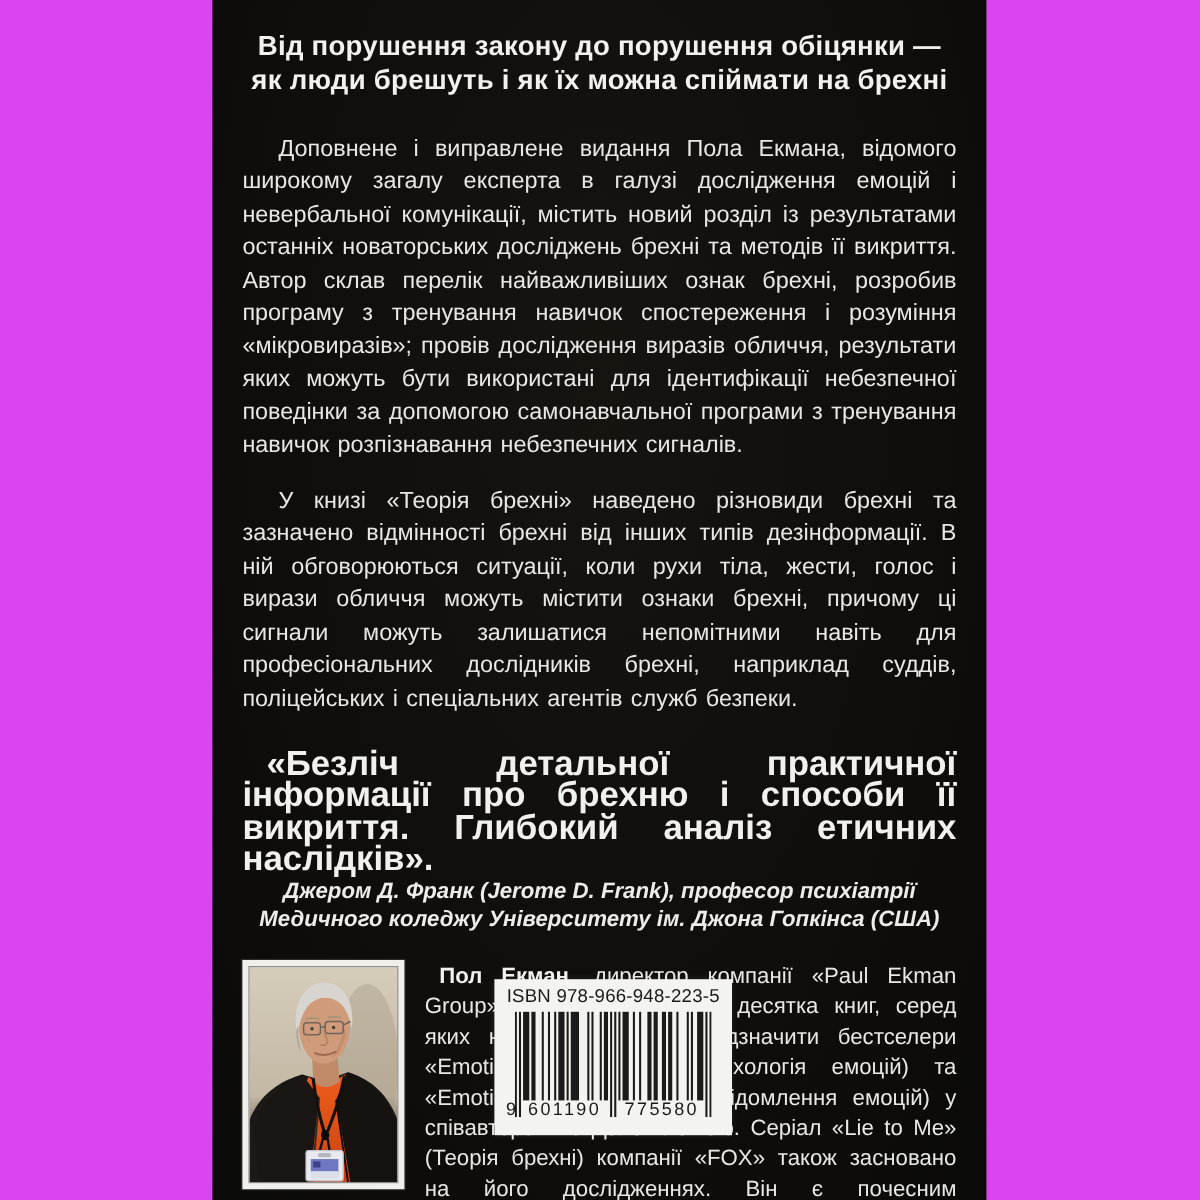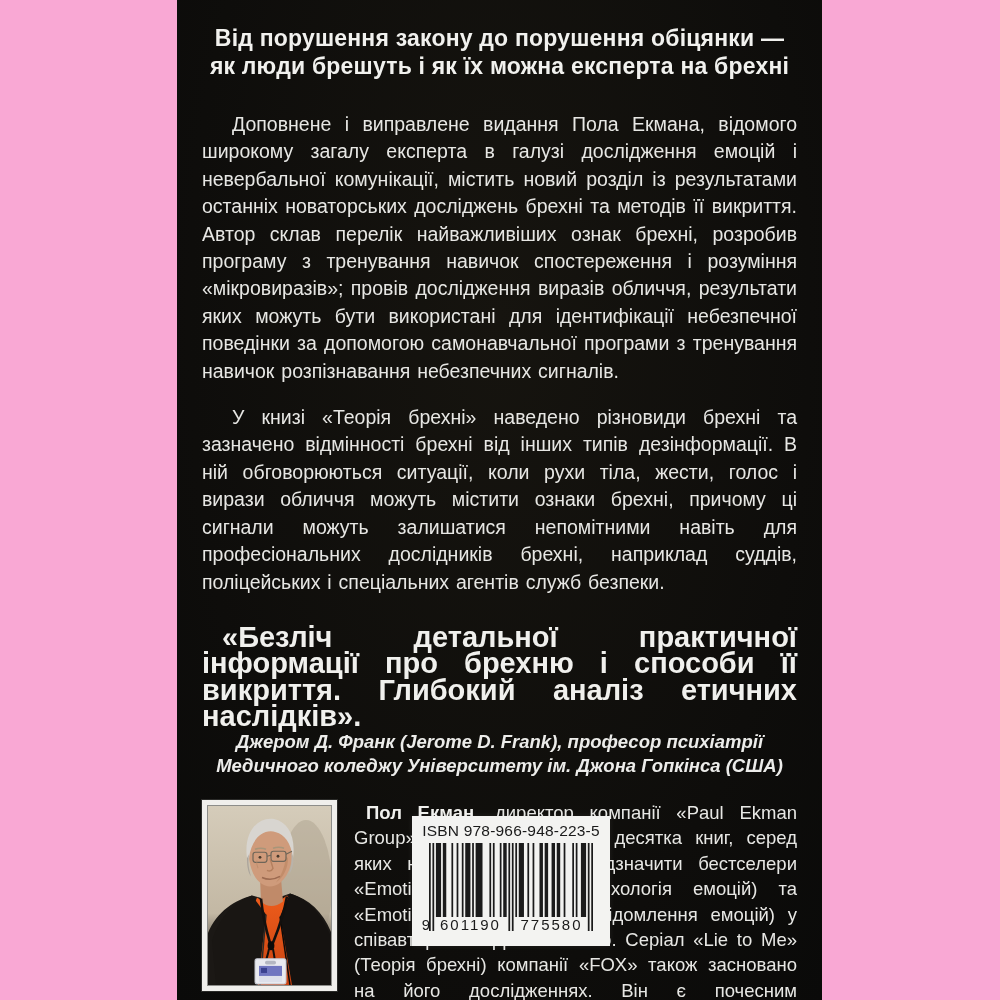--- a/index.html
+++ b/index.html
@@ -1,17 +1,17 @@
 <!DOCTYPE html>
 <html><head>
 <meta charset="utf-8">
 <style>
   * { margin:0; padding:0; box-sizing:border-box; }
   html,body { width:1000px; height:1000px; background:#ffffff; font-family:"Liberation Sans", sans-serif; }
-  .scan-page { position:relative; width:1000px; height:1000px; background:#f9a8d4; overflow:hidden; }
+  .scan-page { position:relative; width:1000px; height:1000px; background:#d946ef; overflow:hidden; }
 
   .cover {
     position:absolute; left:177px; top:0; width:645px; height:1000px;
     background: radial-gradient(ellipse at 50% 32%, #16140f 0%, #0e0d0b 68%, #0a0a09 100%);
     color:#ebebe8;
     padding:20px 25px 0 25px;
     overflow:hidden;
   }
 
   .tagline {
@@ -60,21 +60,21 @@
   .bd-right { left:104px; width:71px; text-align:center; }
 </style>
 </head>
 <body>
 
 <div class="scan-page">
   <div class="cover">
 
     <h1 class="tagline">
       <div>Від порушення закону до порушення обіцянки —</div>
-      <div>як люди брешуть і як їх можна експерта на брехні</div>
+      <div>як люди брешуть і як їх можна спіймати на брехні</div>
     </h1>
 
     <p class="body-text first">Доповнене і виправлене видання Пола Екмана, відомого широкому загалу експерта в галузі дослідження емоцій і невербальної комунікації, містить новий розділ із результатами останніх новаторських досліджень брехні та методів її викриття. Автор склав перелік найважливіших ознак брехні, розробив програму з тренування навичок спостереження і розуміння «мікровиразів»; провів дослідження виразів обличчя, результати яких можуть бути використані для ідентифікації небезпечної поведінки за допомогою самонавчальної програми з тренування навичок розпізнавання небезпечних сигналів.</p>
     <p class="body-text">У книзі «Теорія брехні» наведено різновиди брехні та зазначено відмінності брехні від інших типів дезінформації. В ній обговорюються ситуації, коли рухи тіла, жести, голос і вирази обличчя можуть містити ознаки брехні, причому ці сигнали можуть залишатися непомітними навіть для професіональних дослідників брехні, наприклад суддів, поліцейських і спеціальних агентів служб безпеки.</p>
 
     <p class="quote">«Безліч детальної практичної інформації про брехню і способи її викриття. Глибокий аналіз етичних наслідків».</p>
 
     <p class="attribution">
       <span>Джером Д. Франк (Jerome D. Frank), професор психіатрії</span><br>
       <span>Медичного коледжу Університету ім. Джона Гопкінса (США)</span>

